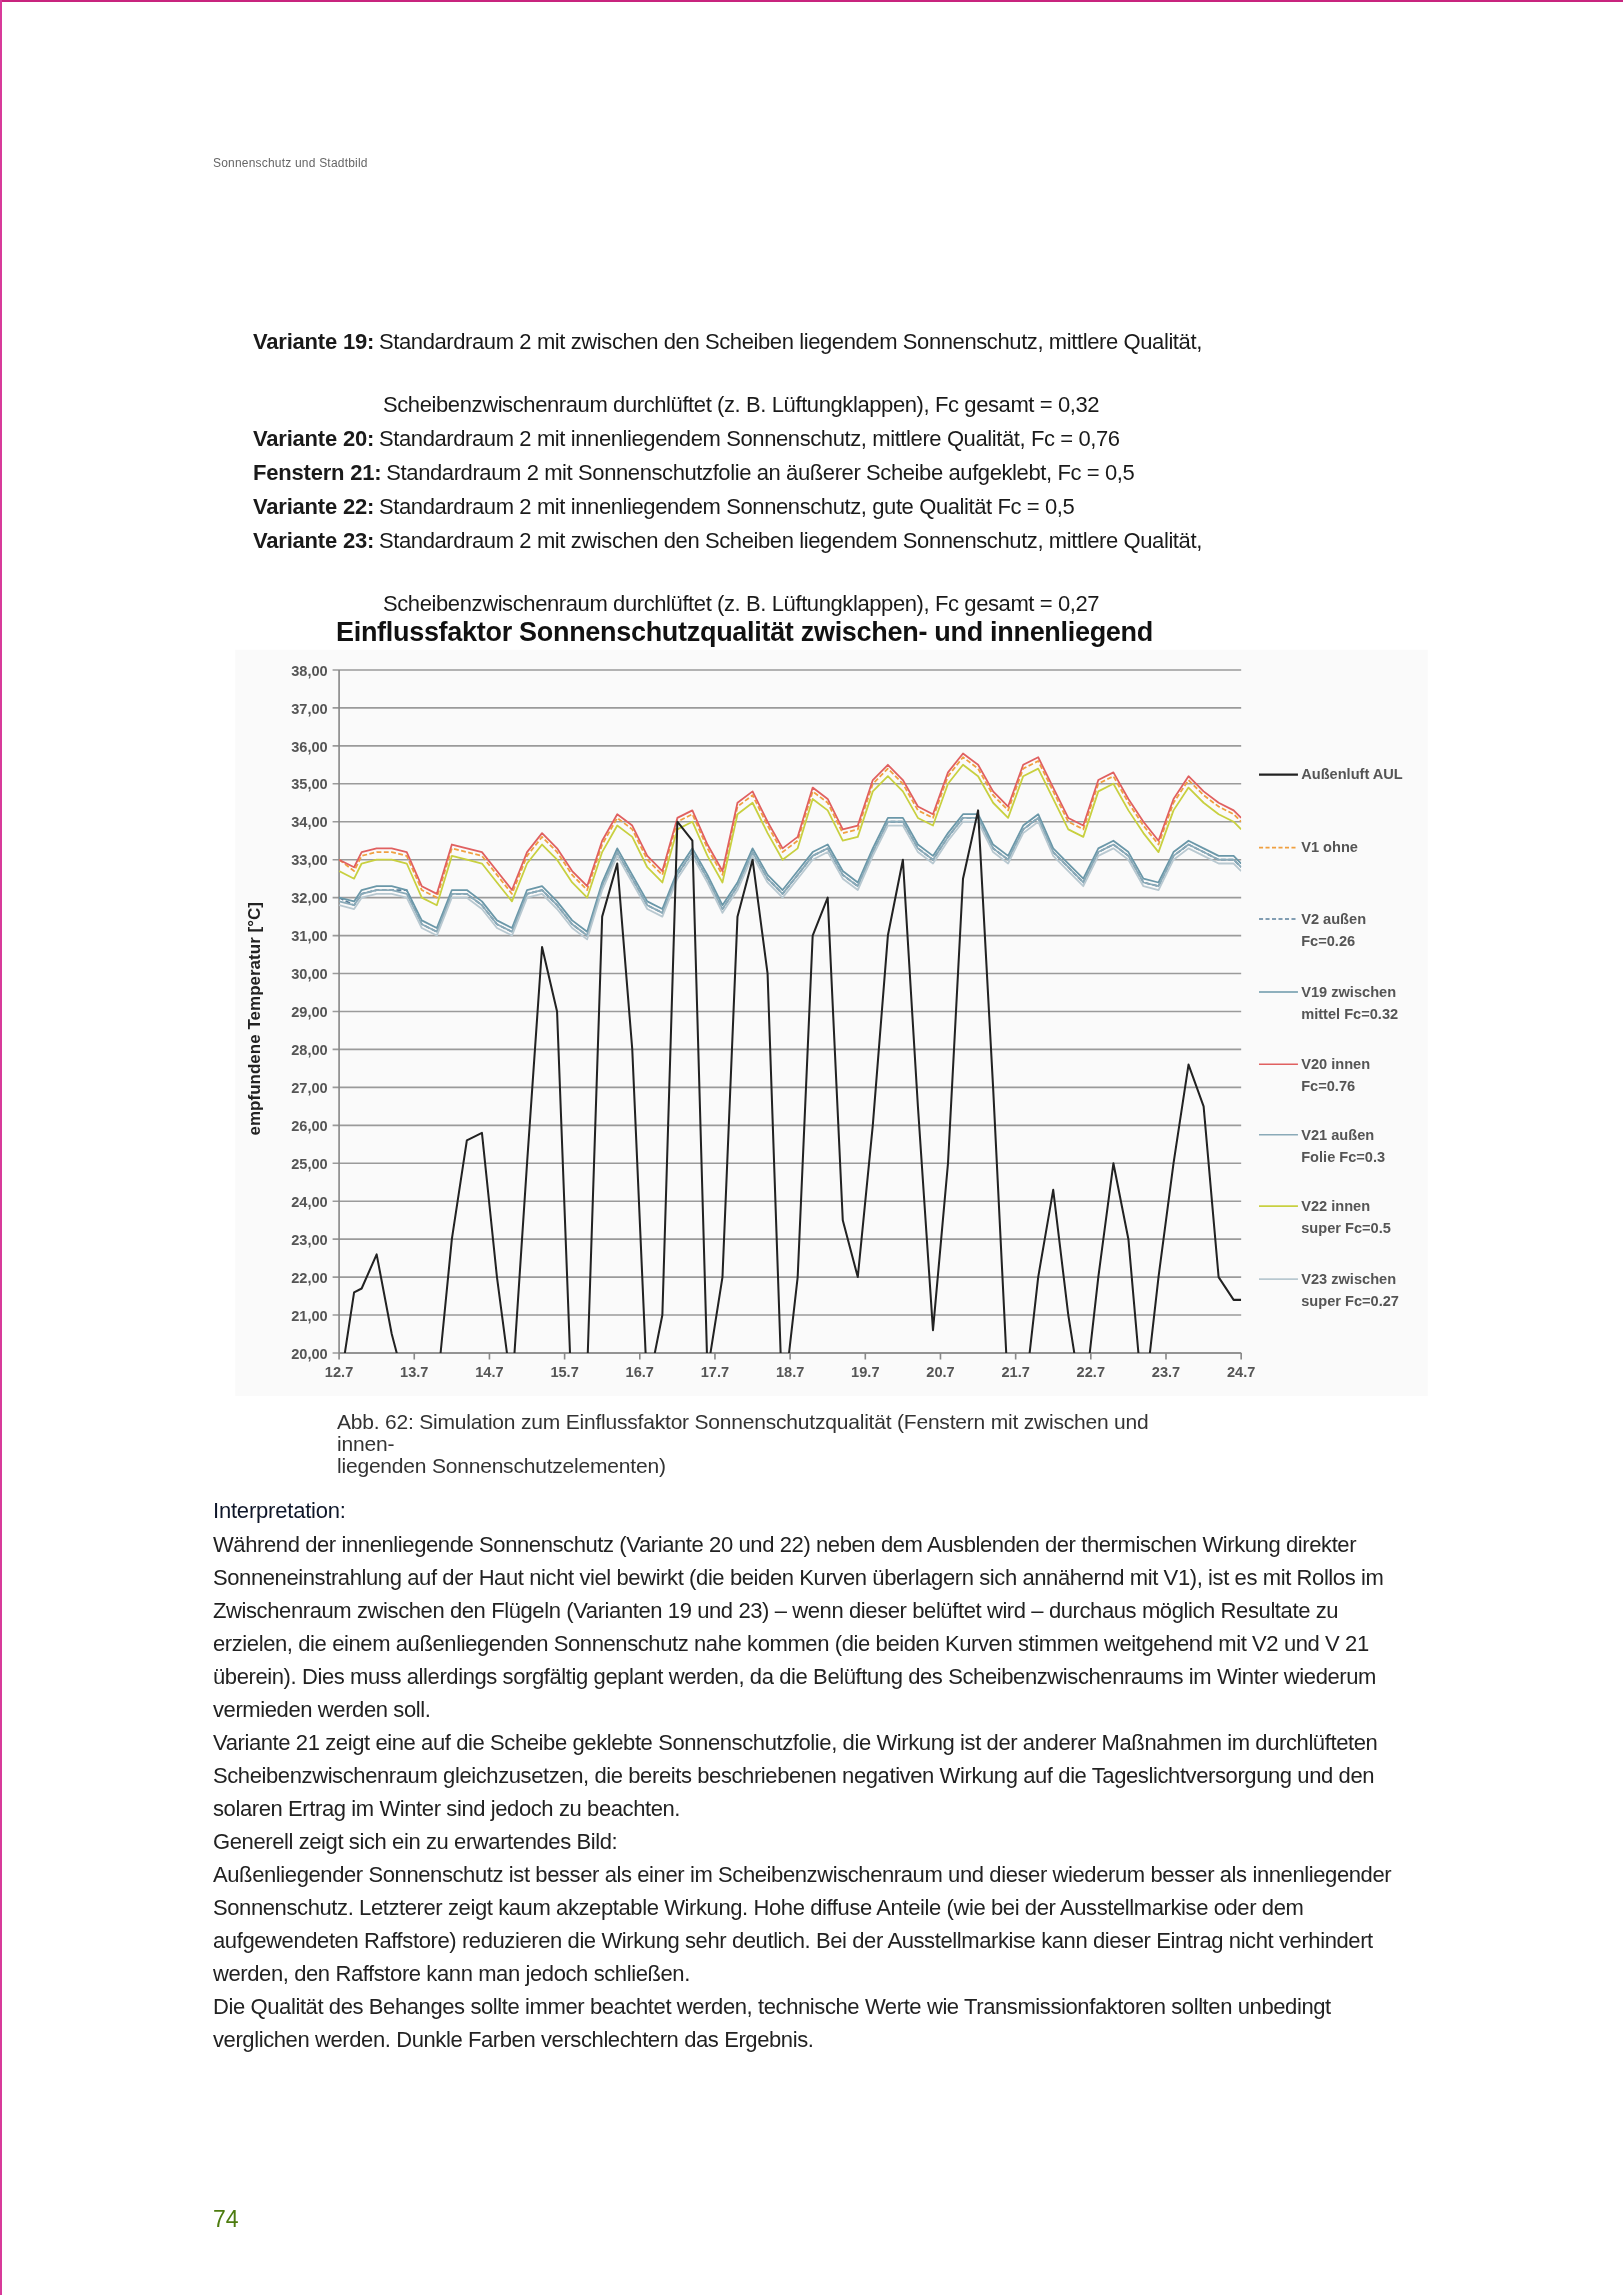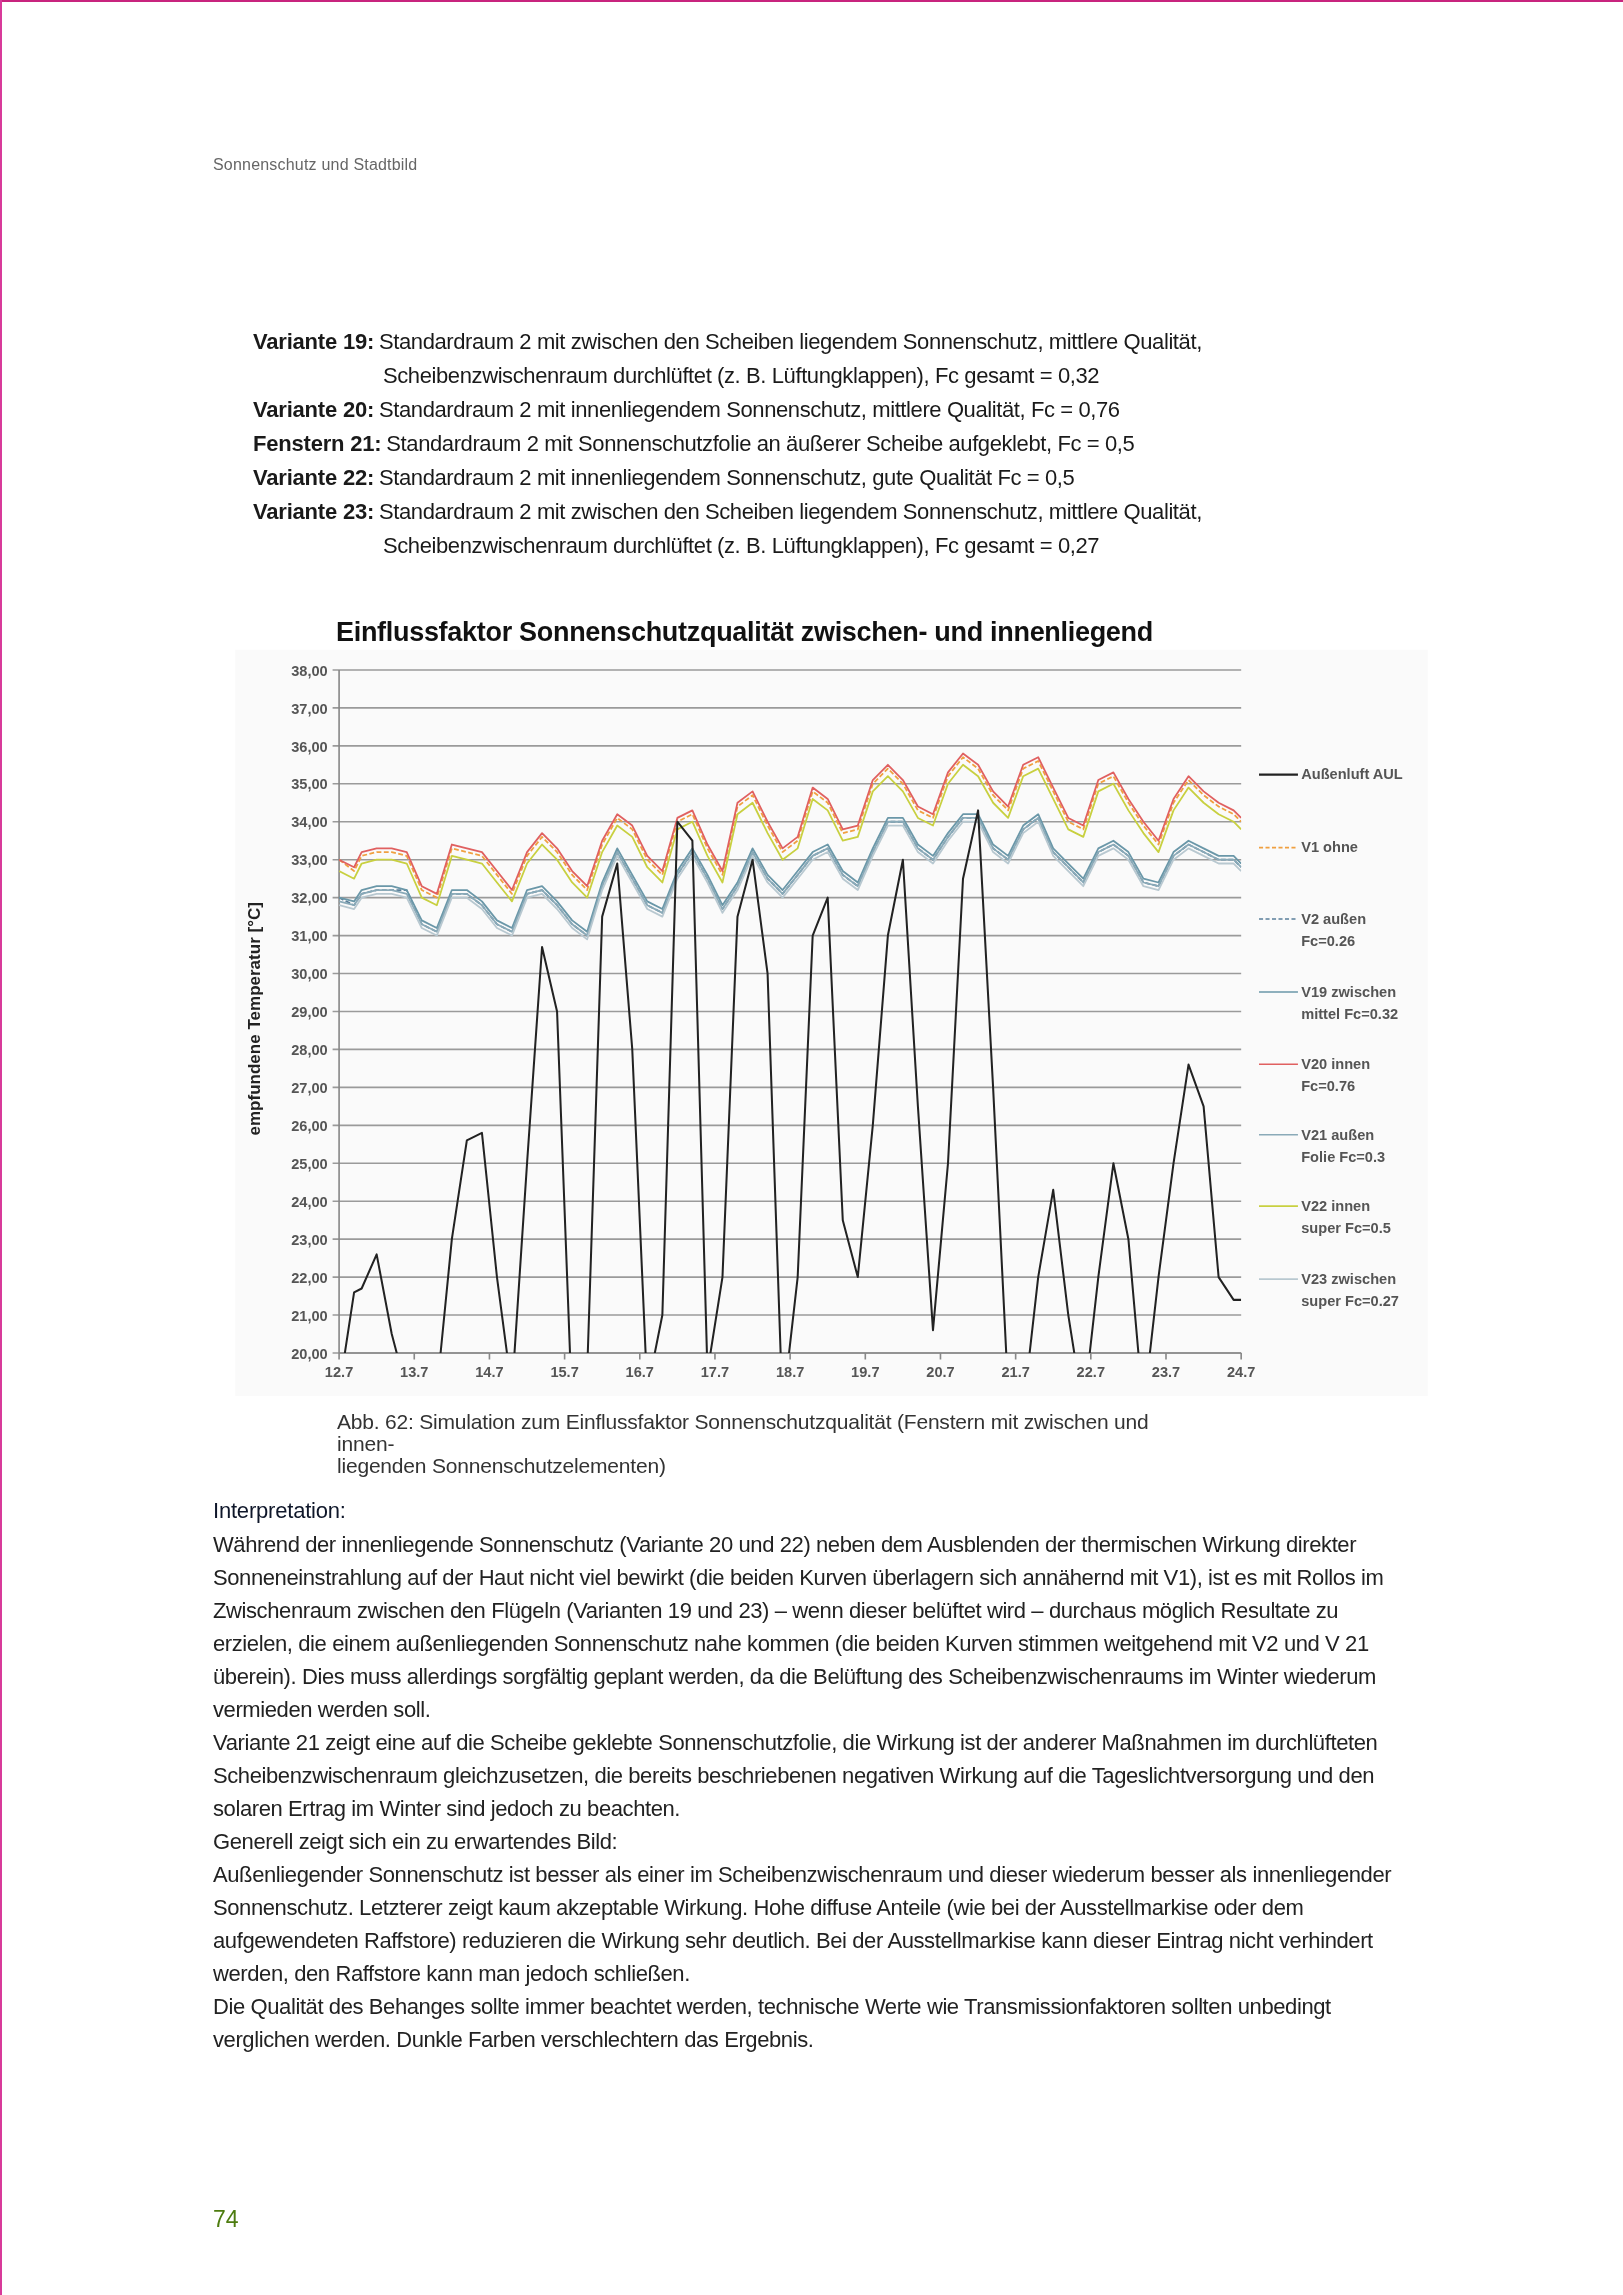--- a/index.html
+++ b/index.html
@@ -1,25 +1,25 @@
 <!DOCTYPE html>
 <html style="font-size:13px"><head>
 <meta charset="utf-8">
 <style>
   html, body { margin: 0; padding: 0; background: #ffffff; }
   body { width: 1623px; height: 2295px; position: relative; overflow: hidden;
          font-family: "Liberation Sans", sans-serif; color: #1a1a1a; }
   .page-border-top { position: absolute; left: 0; top: 0; width: 1623px; height: 1.6px; background: #c8247e; }
   .page-border-left { position: absolute; left: 0; top: 0; width: 1.6px; height: 2295px; background: #d83a9a; }
-  .running-head { position: absolute; left: 213px; top: 156px; font-size: 16px; color: #666; letter-spacing: 0.2px; }
+  .running-head { position: absolute; left: 213px; top: 156px; font-size: 12px; color: #666; letter-spacing: 0.2px; }
   .variants { position: absolute; left: 253px; top: 325px; width: 1055px; font-size: 22px; line-height: 34px; }
   .variant-row { display: flex; }
   .variant-label { font-weight: bold; white-space: nowrap; margin-right: 4.9px; letter-spacing: -0.2px;}
   .variant-text { letter-spacing: -0.4px; }
-  .variant-cont { padding-left: 130px; letter-spacing: -0.4px; }
+  .variant-cont { padding-left: 130px; letter-spacing: -0.4px; margin-top: 29px; }
   .chart-wrap { position: absolute; left: 235px; top: 601px; width: 1193px; height: 795px; }
   .chart-title { position: absolute; left: 101px; top: 16px; font-size: 27px; font-weight: bold; letter-spacing: -0.3px; color: #111; }
   .chart-svg { position: absolute; left: 0; top: 0; }
   .caption { position: absolute; left: 337px; top: 1411px; width: 860px; font-size: 21px; line-height: 22px; color: #333; letter-spacing: -0.2px; }
   .interp-head { position: absolute; left: 213px; top: 1498px; font-size: 22px; color: #0f172a; letter-spacing: -0.2px; }
   .interp-body { position: absolute; left: 213px; top: 1528px; width: 1201px; font-size: 22px; line-height: 33px; color: #222; letter-spacing: -0.4px; }
   .interp-body p { margin: 0; }
   .page-number { position: absolute; left: 213px; top: 2206px; font-size: 23px; color: #4d7c0f; }
 </style>
 </head>

